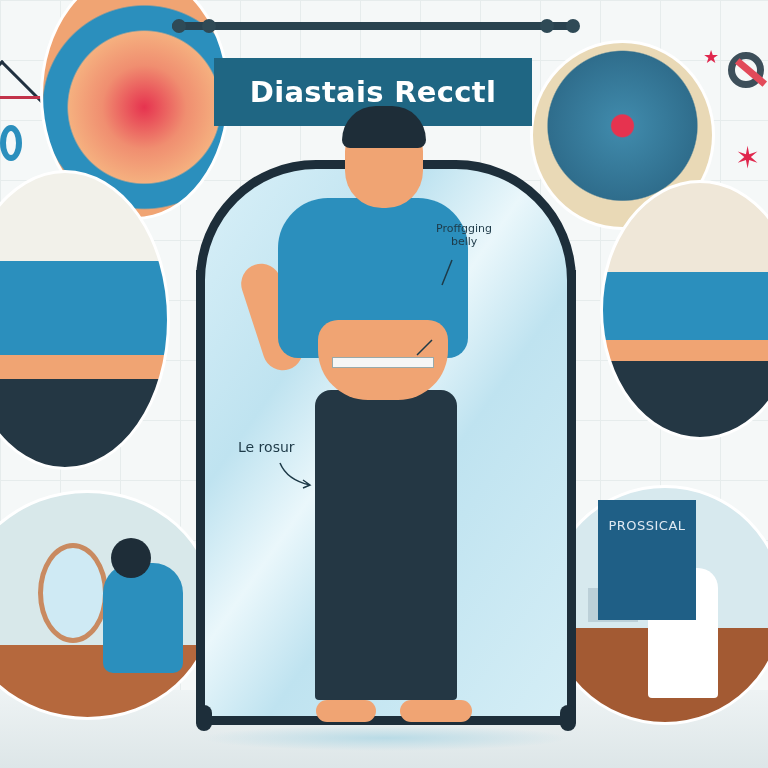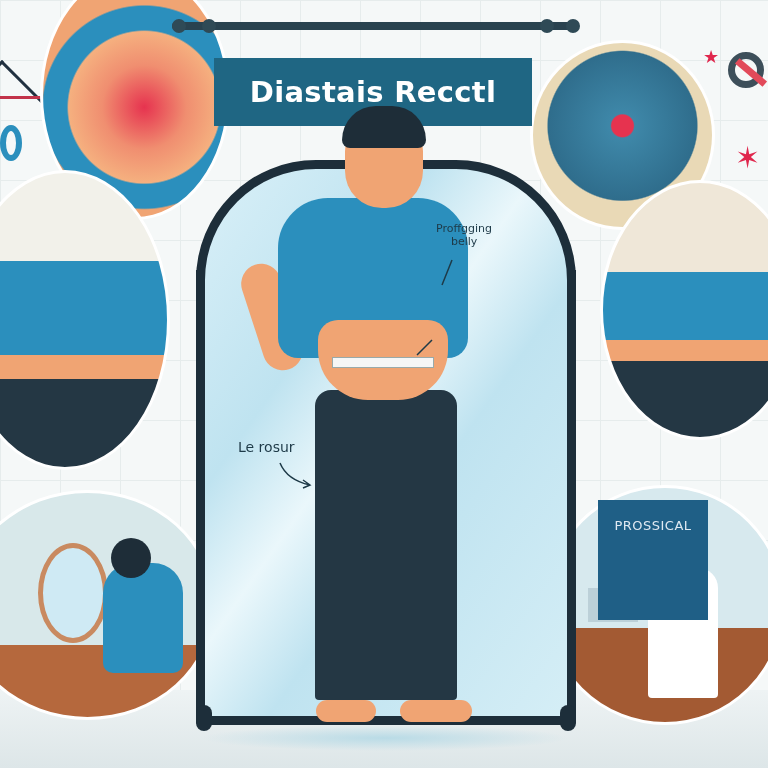--- a/index.html
+++ b/index.html
@@ -34,21 +34,21 @@
   .arm-l{left:252px;top:262px;width:40px;height:110px;background:#f0a473;border-radius:20px;transform:rotate(-18deg);}
   .annot{font-family:"DejaVu Sans",sans-serif;color:#1e3a48;font-size:11px;line-height:13px;}
   
   .circle{border-radius:50%;overflow:hidden;border:3px solid #ffffff;box-sizing:border-box;}
   .c-tl{left:40px;top:-30px;width:190px;height:250px;background:radial-gradient(circle at 55% 55%,#e6334f 0,#f08e70 25%,#f5b07f 45%,#2b8fbd 46%,#2b8fbd 60%,#f0a473 61%);}
   .c-tr{left:530px;top:40px;width:185px;height:190px;background:radial-gradient(circle at 50% 45%,#e6334f 0,#e6334f 8%,#3e87a8 9%,#2f6d8c 55%,#e9d9b6 56%);}
   .c-ml{left:-40px;top:170px;width:210px;height:300px;background:linear-gradient(#f2f1ea 0,#f2f1ea 30%,#2b8fbd 30%,#2b8fbd 62%,#f0a473 62%,#f0a473 70%,#243744 70%);}
   .c-mr{left:600px;top:180px;width:200px;height:260px;background:linear-gradient(#efe7d8 0,#efe7d8 35%,#2b8fbd 35%,#2b8fbd 62%,#f0a473 62%,#f0a473 70%,#243744 70%);}
   .c-bl{left:-40px;top:490px;width:255px;height:230px;background:linear-gradient(#d8e8ea 0,#d8e8ea 68%,#b5683d 68%,#b5683d 100%);}
   .c-br{left:545px;top:485px;width:240px;height:240px;background:linear-gradient(#d7e9ee 0,#d7e9ee 60%,#a35a33 60%,#a35a33 100%);}
-  .sign{left:598px;top:500px;width:110px;height:120px;background:#1f5f86;}
+  .sign{left:598px;top:500px;width:98px;height:120px;background:#1f5f86;}
   .sign span{display:block;text-align:center;color:#dfe9f2;font-size:13px;margin-top:18px;font-family:"DejaVu Sans",sans-serif;letter-spacing:0.5px;}
   .deco-star{color:#e0274d;font-size:18px;}
   .nosign{left:728px;top:52px;width:36px;height:36px;border-radius:50%;border:7px solid #3d4f5a;box-sizing:border-box;}
   .nosign:after{content:"";position:absolute;left:-2px;top:10px;width:36px;height:7px;background:#e24a5a;transform:rotate(40deg);}
   .hanger{left:2px;top:60px;width:56px;height:40px;border-top:3px solid #213140;border-left:3px solid #213140;transform:rotate(45deg);transform-origin:left top;}
 </style>
 </head>
 <body>
 
 <div class="abs bg-tiles"></div>

